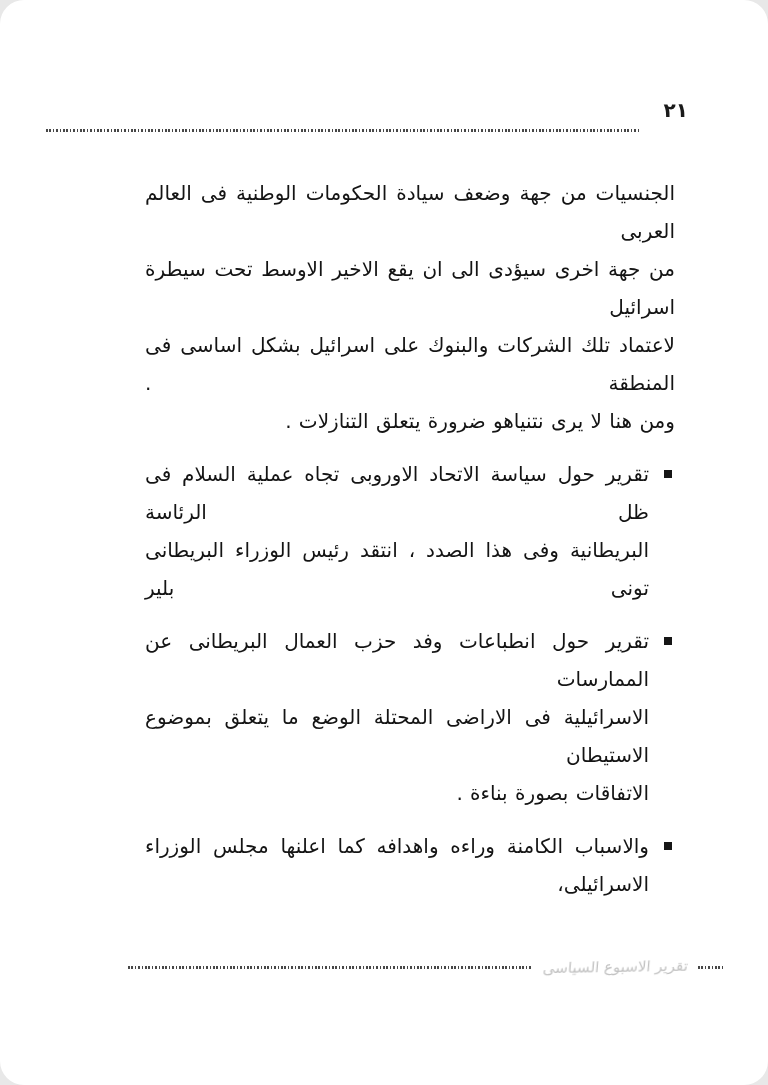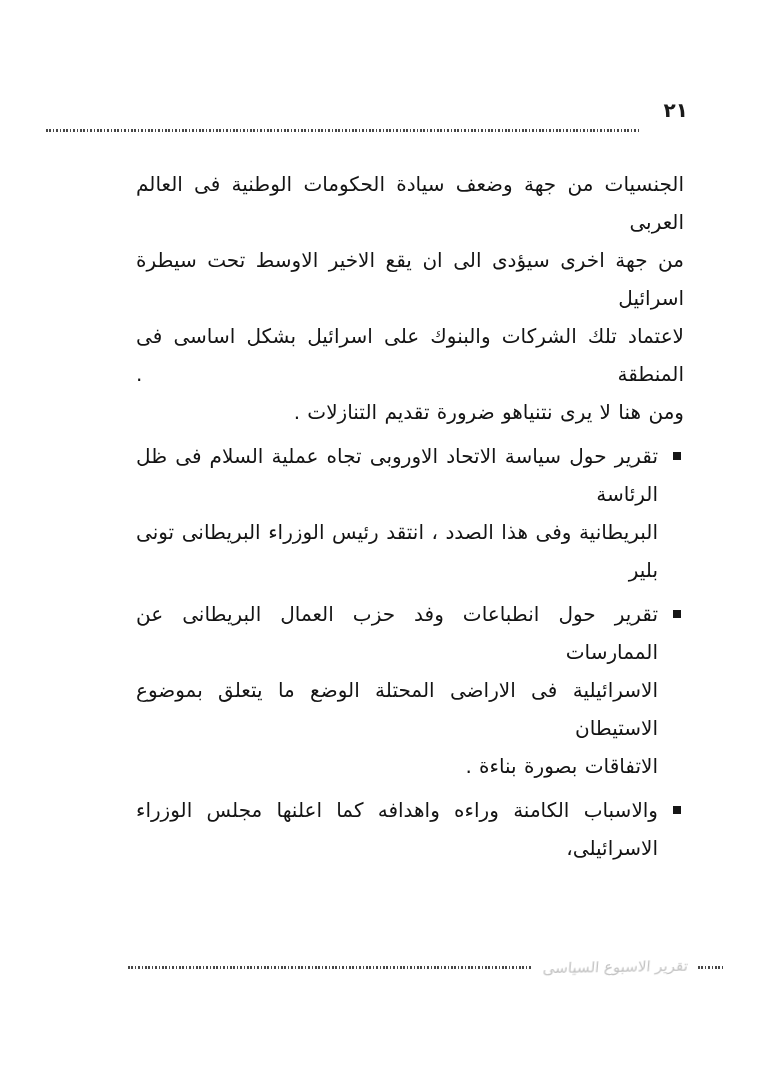--- a/index.html
+++ b/index.html
@@ -10,20 +10,21 @@
   .page {
     position: relative;
     width: 768px;
     height: 1085px;
     margin: 0 auto;
     background: #ffffff;
     overflow: hidden;
     font-family: "DejaVu Sans", sans-serif;
     color: #141414;
     direction: rtl;
+    border-radius: 24px;
   }
   .page-number {
     position: absolute;
     top: 98px;
     right: 80px;
     font-size: 20px;
     font-weight: bold;
     letter-spacing: 3px;
     color: #1a1a1a;
   }
@@ -39,21 +40,21 @@
     top: 129px;
     left: 46px;
     right: 128px;
   }
   .content {
     position: absolute;
     top: 159px;
     right: 78px;
     left: 130px;
   }
-  .para { margin: 6px; }
+  .para { margin: 15px; }
   .para.bullet {
     position: relative;
     padding-right: 26px;
   }
   .bullet-marker {
     position: absolute;
     top: 15px;
     right: 3px;
     width: 8px;
     height: 8px;
@@ -98,21 +99,21 @@
 <div class="page">
   <div class="page-number">٢١</div>
 
   <div class="rule top-rule"></div>
 
   <div class="content" id="content">
       <div class="para">
         <div class="line">الجنسيات من جهة وضعف سيادة الحكومات  الوطنية فى العالم العربى</div>
         <div class="line">من جهة اخرى سيؤدى الى ان يقع الاخير الاوسط تحت سيطرة اسرائيل</div>
         <div class="line">لاعتماد تلك الشركات والبنوك على اسرائيل بشكل اساسى فى المنطقة .</div>
-        <div class="line last">ومن هنا لا يرى نتنياهو ضرورة تقديم التنازلات .</div>
+        <div class="line last">ومن هنا لا يرى نتنياهو ضرورة يتعلق التنازلات .</div>
       </div>
       <div class="para bullet">
         <span class="bullet-marker"></span>
         <div class="line">تقرير حول سياسة الاتحاد الاوروبى تجاه عملية السلام فى  ظل الرئاسة</div>
         <div class="line">البريطانية وفى هذا الصدد ، انتقد رئيس الوزراء البريطانى تونى بلير</div>
       </div>
       <div class="para bullet">
         <span class="bullet-marker"></span>
         <div class="line">تقرير حول انطباعات وفد حزب العمال البريطانى عن الممارسات</div>
         <div class="line">الاسرائيلية فى الاراضى المحتلة الوضع ما يتعلق بموضوع الاستيطان</div>

